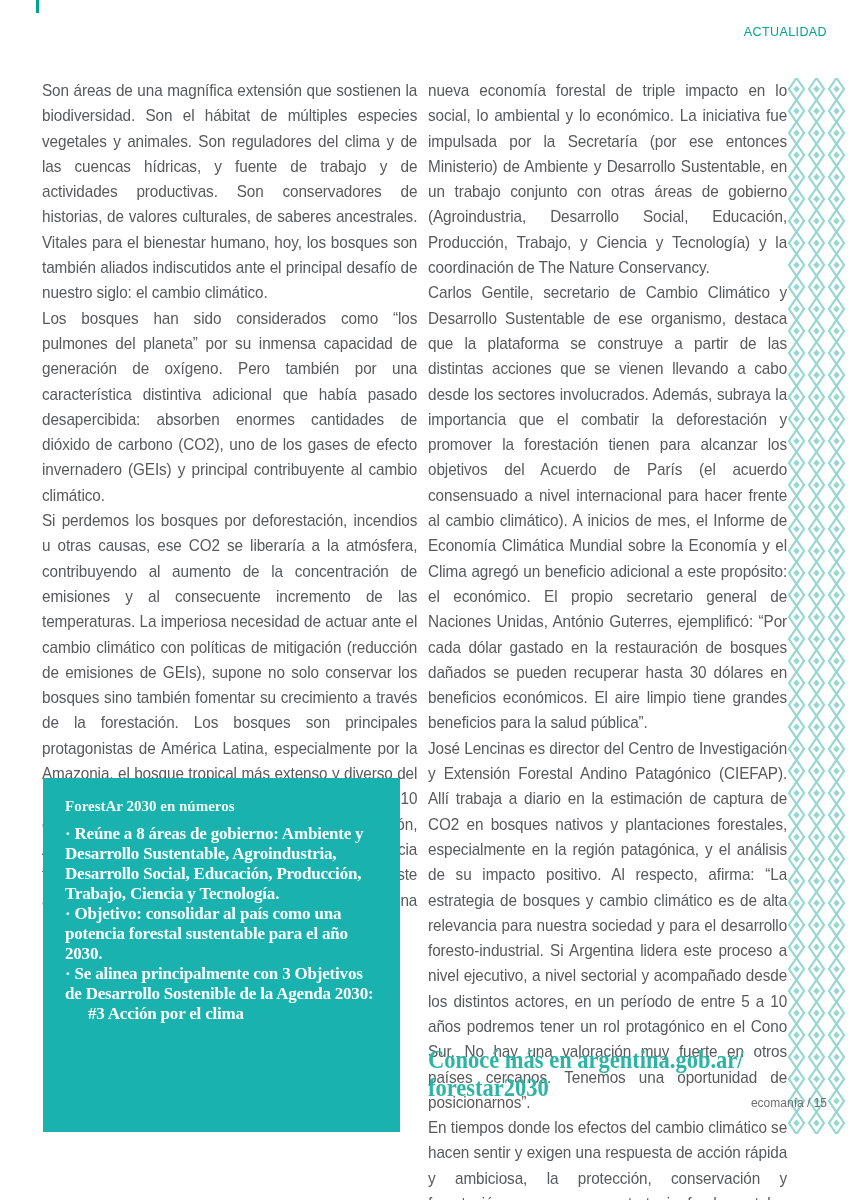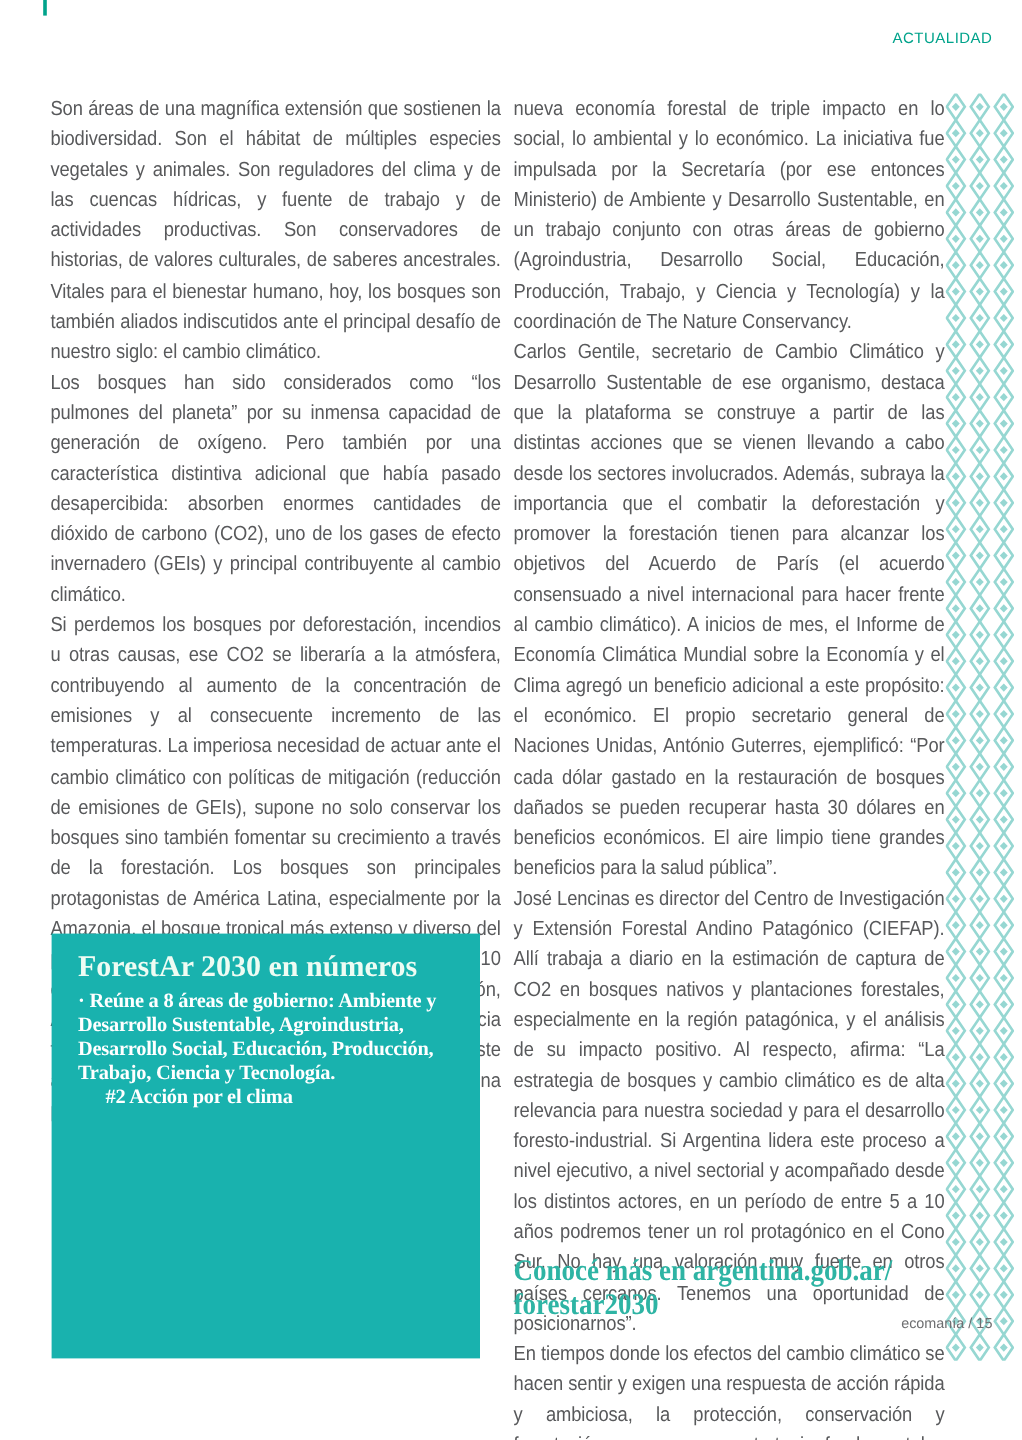--- a/index.html
+++ b/index.html
@@ -26,21 +26,21 @@
   .col-left{left:42px;width:417px;}
   .col-right{left:428px;width:399px;}
   .infobox{
     position:absolute;left:43px;top:778px;width:357px;height:354px;
     background:var(--box-bg,#19b2ae);box-sizing:border-box;
     padding:15px 20px 18px 22px;
     font-family:"Liberation Serif", serif;font-weight:bold;
     color:#ffffff;font-size:17px;line-height:20px;letter-spacing:-0.2px;
   }
   .infobox-title{
-    color:#eefcf3;font-size:25px;line-height:26px;margin-bottom:5px;letter-spacing:0;
+    color:#eefcf3;font-size:15px;line-height:26px;margin-bottom:5px;letter-spacing:0;
   }
   .infobox-sub{margin-left:23px;}
   .link-block{
     position:absolute;left:428px;top:1046px;width:400px;
     transform:scaleX(0.9);transform-origin:top left;
     font-family:"Liberation Serif", serif;font-weight:bold;
     color:var(--link,#2eb4a4);font-size:25px;line-height:28px;
     cursor:pointer;
   }
   .pattern{position:absolute;left:788px;top:78px;width:57px;height:1056px;}
@@ -213,21 +213,23 @@
 
 <div class="col col-left">
   <p>Son áreas de una magnífica extensión que sostienen la biodiversidad. Son el hábitat de múltiples especies vegetales y animales. Son reguladores del clima y de las cuencas hídricas, y fuente de trabajo y de actividades productivas. Son conservadores de historias, de valores culturales, de saberes ancestrales. Vitales para el bienestar humano, hoy, los bosques son también aliados indiscutidos ante el principal desafío de nuestro siglo: el cambio climático.</p>
   <p>Los bosques han sido considerados como “los pulmones del planeta” por su inmensa capacidad de generación de oxígeno. Pero también por una característica distintiva adicional que había pasado desapercibida: absorben enormes cantidades de dióxido de carbono (CO2), uno de los gases de efecto invernadero (GEIs) y principal contribuyente al cambio climático.</p>
   <p>Si perdemos los bosques por deforestación, incendios u otras causas, ese CO2 se liberaría a la atmósfera, contribuyendo al aumento de la concentración de emisiones y al consecuente incremento de las temperaturas. La imperiosa necesidad de actuar ante el cambio climático con políticas de mitigación (reducción de emisiones de GEIs), supone no solo conservar los bosques sino también fomentar su crecimiento a través de la forestación. Los bosques son principales protagonistas de América Latina, especialmente por la Amazonia, el bosque tropical más extenso y diverso del planeta; el ámbito donde habita una de cada 10 especies terrestres del mundo. Al sur de la región, Argentina busca posicionarse como una potencia forestal sustentable para el año 2030. Para ello, este año el gobierno nacional lanzó ForestAr 2030: una plataforma que busca desarrollar una</p>
 </div>
 
 <div class="infobox">
   <div class="infobox-title">ForestAr 2030 en números</div>
   <div class="infobox-item">· Reúne a 8 áreas de gobierno: Ambiente y Desarrollo Sustentable, Agroindustria, Desarrollo Social, Educación, Producción, Trabajo, Ciencia y Tecnología.</div>
-  <div class="infobox-sub">#2 Acción por el clima</div>
+  <div class="infobox-item">· Objetivo: consolidar al país como una potencia forestal sustentable para el año 2030.</div>
+  <div class="infobox-item">· Se alinea principalmente con 3 Objetivos de Desarrollo Sostenible de la Agenda 2030:</div>
+  <div class="infobox-sub">#3 Acción por el clima</div>
 </div>
 
 <div class="col col-right">
   <p>nueva economía forestal de triple impacto en lo social, lo ambiental y lo económico. La iniciativa fue impulsada por la Secretaría (por ese entonces Ministerio) de Ambiente y Desarrollo Sustentable, en un trabajo conjunto con otras áreas de gobierno (Agroindustria, Desarrollo Social, Educación, Producción, Trabajo, y Ciencia y Tecnología) y la coordinación de The Nature Conservancy.</p>
   <p>Carlos Gentile, secretario de Cambio Climático y Desarrollo Sustentable de ese organismo, destaca que la plataforma se construye a partir de las distintas acciones que se vienen llevando a cabo desde los sectores involucrados. Además, subraya la importancia que el combatir la deforestación y promover la forestación tienen para alcanzar los objetivos del Acuerdo de París (el acuerdo consensuado a nivel internacional para hacer frente al cambio climático). A inicios de mes, el Informe de Economía Climática Mundial sobre la Economía y el Clima agregó un beneficio adicional a este propósito: el económico. El propio secretario general de Naciones Unidas, António Guterres, ejemplificó: “Por cada dólar gastado en la restauración de bosques dañados se pueden recuperar hasta 30 dólares en beneficios económicos. El aire limpio tiene grandes beneficios para la salud pública”.</p>
   <p>José Lencinas es director del Centro de Investigación y Extensión Forestal Andino Patagónico (CIEFAP). Allí trabaja a diario en la estimación de captura de CO2 en bosques nativos y plantaciones forestales, especialmente en la región patagónica, y el análisis de su impacto positivo. Al respecto, afirma: “La estrategia de bosques y cambio climático es de alta relevancia para nuestra sociedad y para el desarrollo foresto-industrial. Si Argentina lidera este proceso a nivel ejecutivo, a nivel sectorial y acompañado desde los distintos actores, en un período de entre 5 a 10 años podremos tener un rol protagónico en el Cono Sur. No hay una valoración muy fuerte en otros países cercanos. Tenemos una oportunidad de posicionarnos”.</p>
   <p>En tiempos donde los efectos del cambio climático se hacen sentir y exigen una respuesta de acción rápida y ambiciosa, la protección, conservación y forestación suponen una estrategia fundamental y necesaria para reconectarnos con lo natural, sostener los ecosistemas más preciados y alcanzar el desarrollo sostenible.</p>
 </div>
 
 <div class="link-block">

